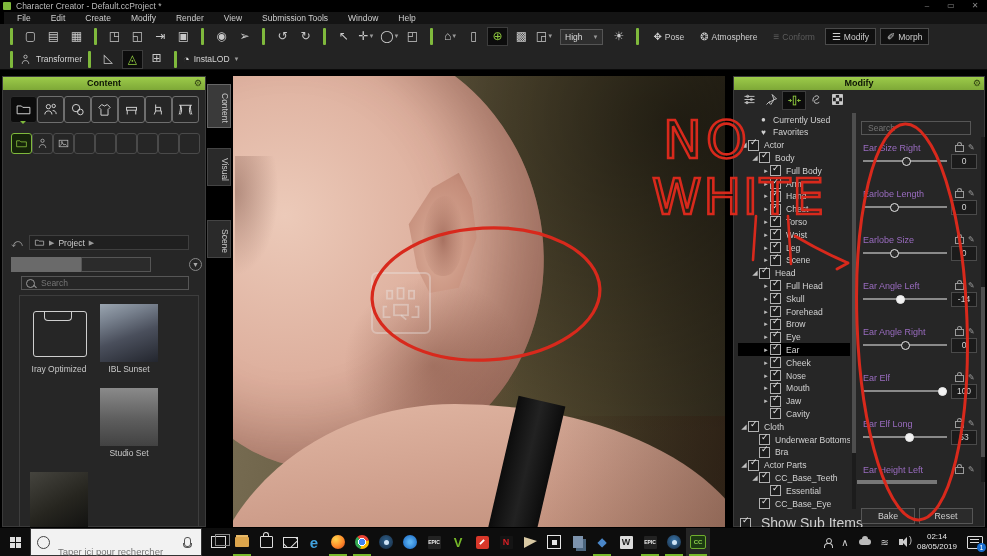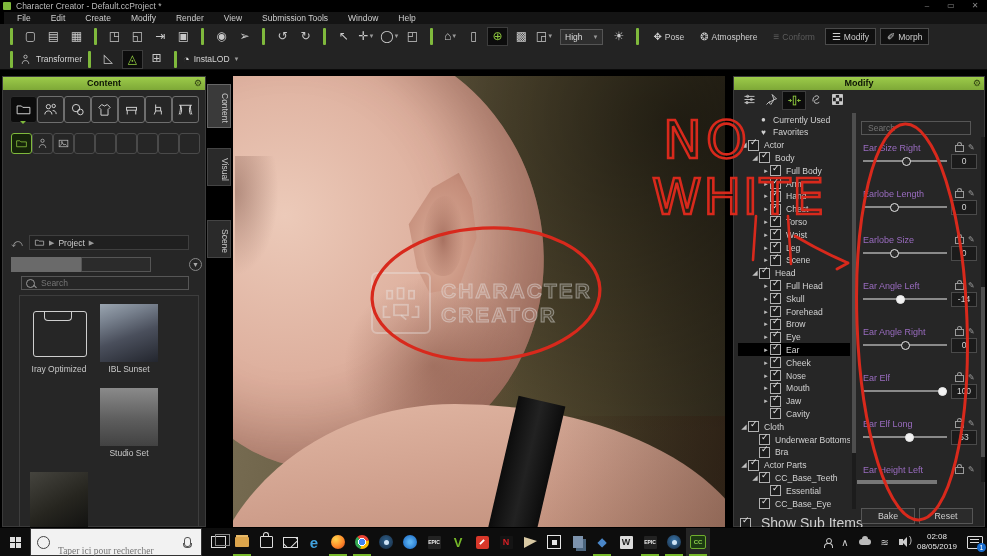--- a/index.html
+++ b/index.html
@@ -130,21 +130,21 @@
   #sl-scroll .thumbbar{position:absolute;left:0;top:150px;width:4px;height:170px;background:#4e4e4e;}
   
   #taskbar{left:0;top:528px;width:987px;height:28px;background:#0d0d0d;display:flex;align-items:center;}
   #startbtn{width:30px;height:28px;display:flex;align-items:center;justify-content:center;flex:0 0 auto;}
   .winlogo{width:11px;height:11px;display:grid;grid-template-columns:5px 5px;grid-template-rows:5px 5px;gap:1px;}
   .winlogo div{background:#dedede;}
   #tb-search{width:172px;height:28px;background:#f2f2f2;border:1px solid #333;display:flex;align-items:center;
              gap:6px;padding:0 6px;box-sizing:border-box;flex:0 0 auto;}
   #tb-search .circ{width:11px;height:11px;border:1.5px solid #444;border-radius:50%;flex:0 0 auto;}
   #tb-search input{border:none;outline:none;background:transparent;font-size:9.5px;color:#333;width:118px;
-                   font-family:Liberation Serif, serif;margin-top:18px;}
+                   font-family:Liberation Sans, sans-serif;margin-top:18px;}
   .mic{width:5px;height:8px;border:1px solid #555;border-radius:3px;position:relative;flex:0 0 auto;}
   .mic:after{content:"";position:absolute;left:-2px;top:5px;width:7px;height:4px;border:1px solid #555;border-top:none;border-radius:0 0 4px 4px;}
   #taskview{width:24px;height:28px;display:flex;align-items:center;justify-content:center;flex:0 0 auto;margin-left:4px;}
   #taskview .tv{width:13px;height:10px;border:1px solid #ddd;position:relative;}
   #taskview .tv:after{content:"";position:absolute;left:3px;top:-3px;width:13px;height:10px;border:1px solid #888;}
   #tb-icons{display:flex;height:28px;flex:0 0 auto;}
   .tb-slot{width:24px;height:28px;display:flex;align-items:center;justify-content:center;position:relative;}
   .tb-slot.active{background:rgba(255,255,255,.10);}
   .tb-under{position:absolute;left:3px;bottom:0;width:18px;height:2px;background:#76b82a;}
   .tb-ic{width:16px;height:16px;display:flex;align-items:center;justify-content:center;font-weight:bold;}
@@ -452,24 +452,20 @@
   <div class="earin abs"></div>
   <div class="shoulder abs"></div>
   <div class="shoulder-shade abs"></div>
   <div class="strap abs"></div>
   <div id="watermark" class="abs">
     <div id="wm-icon">
       <svg>
           <use href="#sy-wmlogo"></use>
         </svg>
     </div>
-    <div>
-      <div class="wm-text">CHARACTER</div>
-      <div class="wm-text">CREATOR</div>
-    </div>
   </div>
 </div>
 
 <div id="modify-panel" class="abs">
   <div class="panelhead">
     <span>Modify</span>
     <span class="gear">⚙</span>
   </div>
   <div id="mtabs">
       <div class="mtab abs" style="left: 4px;">
@@ -842,21 +838,21 @@
       </span>
     <span class="trayic">∧</span>
     <span class="trayic">
         <span class="cloud"></span>
       </span>
     <span class="trayic">≋</span>
     <span class="trayic">
         <span class="spk"></span>
       </span>
     <div id="clock">
-      <div>02:08</div>
+      <div>02:14</div>
       <div>08/05/2019</div>
     </div>
     <div class="notif">
       <div class="badge">1</div>
     </div>
   </div>
 </div>
 
 <div id="strip" class="abs"></div>
 

